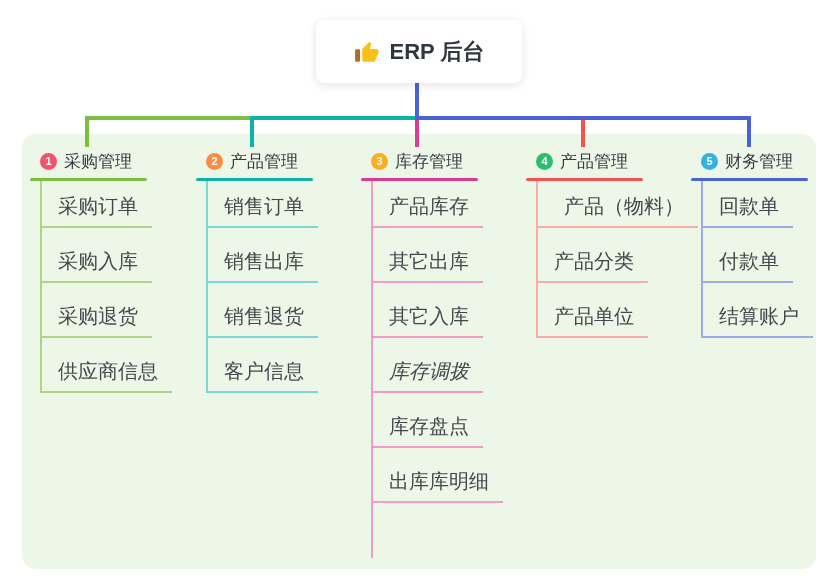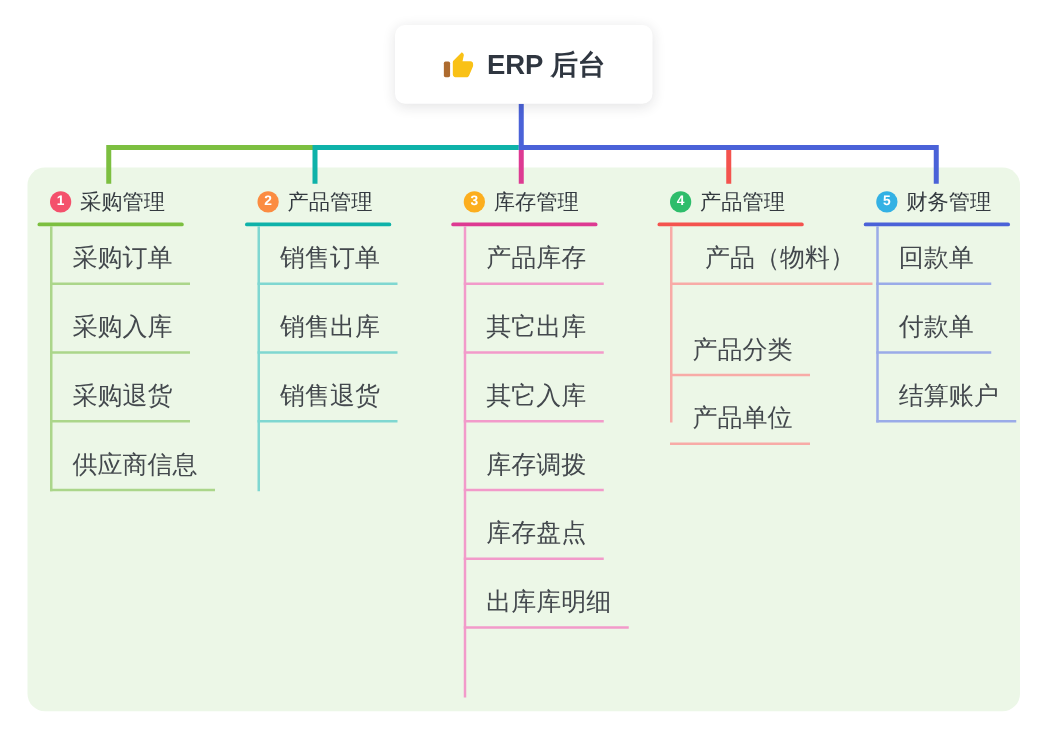--- a/index.html
+++ b/index.html
@@ -98,41 +98,44 @@
     <div class="b-children">
           <div class="child" style="border-bottom-color: rgb(127, 215, 209);">
             <span>销售订单</span>
           </div>
           <div class="child" style="border-bottom-color: rgb(127, 215, 209);">
             <span>销售出库</span>
           </div>
           <div class="child" style="border-bottom-color: rgb(127, 215, 209);">
             <span>销售退货</span>
           </div>
+          <div class="child" style="border-bottom-color: rgb(127, 215, 209);">
+            <span>客户信息</span>
+          </div>
         </div>
   </div>
 
   <div class="branch" style="left: 361px;">
     <div class="b-title">
       <span class="badge" style="background: rgb(252, 174, 30);">3</span>
       <span class="b-label">库存管理</span>
     </div>
     <div class="b-underline" style="background: rgb(221, 58, 146);"></div>
     <div class="b-vline" style="background: rgb(242, 154, 202); height: 377px;"></div>
     <div class="b-children">
           <div class="child" style="border-bottom-color: rgb(242, 154, 202);">
             <span>产品库存</span>
           </div>
           <div class="child" style="border-bottom-color: rgb(242, 154, 202);">
             <span>其它出库</span>
           </div>
           <div class="child" style="border-bottom-color: rgb(242, 154, 202);">
             <span>其它入库</span>
           </div>
-          <div class="child" style="border-bottom-color: rgb(242, 154, 202);">
+          <div class="child" style="border-bottom-color: rgb(242, 154, 202); font-style: italic;">
             <span>库存调拨</span>
           </div>
           <div class="child" style="border-bottom-color: rgb(242, 154, 202); justify-content: flex-end;">
             <span>库存盘点</span>
           </div>
           <div class="child" style="border-bottom-color: rgb(242, 154, 202);">
             <span>出库库明细</span>
           </div>
         </div>
   </div>
@@ -141,21 +144,21 @@
     <div class="b-title">
       <span class="badge" style="background: rgb(46, 189, 107);">4</span>
       <span class="b-label">产品管理</span>
     </div>
     <div class="b-underline" style="background: rgb(244, 83, 78);"></div>
     <div class="b-vline" style="background: rgb(248, 171, 167); height: 157px;"></div>
     <div class="b-children">
           <div class="child" style="border-bottom-color: rgb(248, 171, 167); padding-left: 28px;">
             <span>产品（物料）</span>
           </div>
-          <div class="child" style="border-bottom-color: rgb(248, 171, 167); margin-top: 18px;">
+          <div class="child" style="border-bottom-color: rgb(248, 171, 167);">
             <span>产品分类</span>
           </div>
           <div class="child" style="border-bottom-color: rgb(248, 171, 167);">
             <span>产品单位</span>
           </div>
         </div>
   </div>
 
   <div class="branch" style="left: 691px;">
     <div class="b-title">

